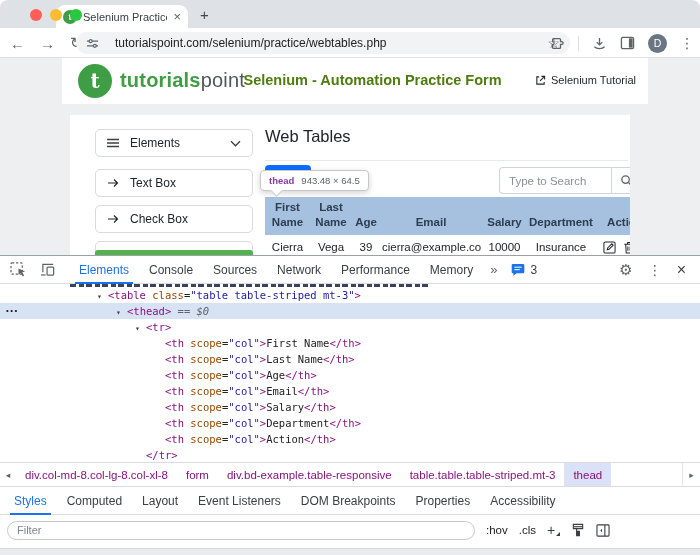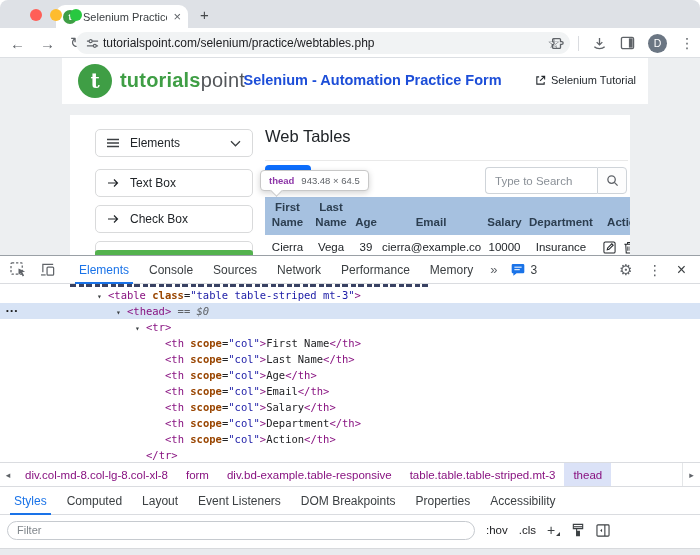--- a/index.html
+++ b/index.html
@@ -13,36 +13,36 @@
   .dot.r{background:#ff5f57}.dot.y{background:#febc2e}.dot.g{background:#28c840}
   .chrome-tab{position:absolute;left:56px;top:5px;width:132px;height:23px;background:#fff;border-radius:9px 9px 0 0;display:flex;align-items:center;padding:0 7px;gap:6px;z-index:2;}
   .favicon{width:14px;height:14px;min-width:14px;border-radius:50%;background:var(--brand-green);color:#fff;font-size:9.5px;font-weight:bold;display:flex;align-items:center;justify-content:center;}
   .tab-title{font-size:11px;color:#3c4043;white-space:nowrap;overflow:hidden;flex:1;}
   .tab-close{font-size:13px;color:#5f6368;line-height:1;}
   .new-tab-btn{position:absolute;left:200px;top:6px;font-size:15px;color:#45484b;z-index:2;}
 
   
   .toolbar{position:absolute;top:28px;left:0;width:700px;height:30px;background:#fff;border-bottom:1px solid #dcdfe3;z-index:1;}
   .nav-icons{position:absolute;left:10px;top:0;height:30px;display:flex;align-items:center;gap:15px;color:#5f6368;font-size:15px;}
-  .omnibox{position:absolute;left:76px;top:4px;width:494px;height:22px;background:#f1f3f4;border-radius:11px;display:flex;align-items:center;padding:0 10px;gap:4px;}
+  .omnibox{position:absolute;left:76px;top:4px;width:494px;height:22px;background:#f1f3f4;border-radius:11px;display:flex;align-items:center;padding:0 10px;gap:16px;}
   .url{font-size:12px;color:#202124;flex:1;white-space:nowrap;overflow:hidden;}
   .star{font-size:14px;color:#5f6368;}
   .toolbar-right{position:absolute;right:6px;top:0;height:30px;display:flex;align-items:center;gap:13px;color:#5f6368;}
   .vsep{width:1px;height:15px;background:#dadce0;}
   .avatar{width:19px;height:19px;border-radius:50%;background:#6b7683;color:#fff;font-size:10.5px;display:flex;align-items:center;justify-content:center;}
   .menu-dots{font-size:14px;color:#5f6368;}
 
   
   .page{position:absolute;top:58px;left:0;width:700px;height:197px;background:#edeff1;overflow:hidden;}
   .site-header{position:absolute;left:62px;top:0;width:586px;height:46px;background:#fff;}
   .logo-circle{position:absolute;left:16px;top:6px;width:34px;height:34px;border-radius:50%;background:var(--brand-green);color:#fff;font-weight:bold;font-size:20px;display:flex;align-items:center;justify-content:center;font-family:"DejaVu Serif",serif;}
   .brand{position:absolute;left:58px;top:11px;font-size:20px;letter-spacing:.2px;}
   .brand b{color:var(--brand-green);font-weight:bold;}
   .brand span{color:#53565a;}
-  .site-title{position:absolute;left:53%;transform:translateX(-50%);top:14px;font-size:14.5px;font-weight:bold;color:#1d4ed8;white-space:nowrap;}
+  .site-title{position:absolute;left:53%;transform:translateX(-50%);top:14px;font-size:14.5px;font-weight:bold;color:#4d7c0f;white-space:nowrap;}
   .tutorial-link{position:absolute;right:12px;top:16px;font-size:11px;color:#24292e;display:flex;gap:5px;align-items:center;white-space:nowrap;}
 
   .content-card{position:absolute;left:70px;top:57px;width:560px;height:140px;background:#fff;overflow:hidden;}
 
   
   .sidebar{position:absolute;left:25px;top:14px;width:158px;}
   .accordion,.side-item{height:28px;border:1px solid #d9dadb;border-radius:5px;display:flex;align-items:center;gap:11px;padding:0 11px;font-size:12px;color:#212529;background:#fff;}
   .accordion{height:28px;}
   .accordion .chev{margin-left:auto;}
   .side-item{margin-top:8px;}
@@ -51,21 +51,21 @@
 
   
   .main{position:absolute;left:195px;top:10px;width:460px;}
   .page-heading{font-size:16.5px;font-weight:normal;color:#212529;margin:2px 0 0;}
   .rule{margin-top:14px;width:363px;border-top:1px solid #e9e9e9;height:0;}
   .add-btn{position:absolute;left:0;top:40px;width:46px;height:26px;background:var(--bs-blue);color:#fff;font-size:12.5px;border-radius:4px;text-align:center;line-height:26px;}
   .dim-tooltip{position:absolute;left:-5px;top:45px;background:#fff;border:1px solid #c8c8c8;border-radius:4px;box-shadow:0 2px 6px rgba(0,0,0,.18);padding:4px 8px;font-size:9.5px;display:flex;align-items:center;gap:7px;z-index:4;white-space:nowrap;}
   .dim-tooltip::after{content:"";position:absolute;left:11px;bottom:-5px;width:8px;height:8px;background:#fff;border-right:1px solid #c8c8c8;border-bottom:1px solid #c8c8c8;transform:rotate(45deg);}
   .tt-tag{color:#8d36a8;font-weight:bold;}
   .tt-dims{color:#5f6368;}
-  .search-group{position:absolute;left:192px;top:42px;display:flex;padding-left:28px;}
+  .search-group{position:absolute;left:206px;top:42px;display:flex;padding-left:28px;}
   .search-input{width:112px;height:27px;border:1px solid #cfd4d9;border-right:none;border-radius:4px 0 0 4px;padding:0 9px;font-size:11.5px;color:#202124;outline:none;font-family:"Liberation Sans",sans-serif;}
   .search-input::placeholder{color:#8a9097;}
   .search-btn{width:30px;height:27px;border:1px solid #cfd4d9;border-radius:0 4px 4px 0;background:#fdfdfd;display:flex;align-items:center;justify-content:center;}
 
   
   .page-table{position:absolute;left:0;top:72px;width:440px;}
   .t-head,.t-row{display:grid;grid-template-columns:45px 42px 28px 102px 45px 68px 60px;}
   .t-head{background:var(--highlight-blue);}
   .th-cell{padding:3px 2px 6px;font-weight:bold;font-size:11.5px;color:#2c3e50;display:flex;align-items:flex-end;justify-content:center;text-align:center;min-height:38px;line-height:1.25;}
   .t-row{background:#fff;}
@@ -86,21 +86,21 @@
   .vdots{font-size:14px;}
   .dt-close{font-size:16px;color:#3c4043;}
 
   .dt-code{position:relative;height:178px;overflow:hidden;font-family:"DejaVu Sans Mono",monospace;font-size:10.5px;padding-top:3px;}
   .clip-sliver{position:absolute;top:0;left:70px;width:358px;height:3px;background:repeating-linear-gradient(90deg,#394263 0 6px,transparent 6px 9px,#394263 9px 14px,transparent 14px 16px);}
   .code-line{height:16px;line-height:16px;white-space:pre;color:#202124;position:relative;}
   .code-line.selected{background:var(--selected-row);}
   .gutter-dots{position:absolute;left:6px;top:0;font-size:8px;letter-spacing:1.5px;color:#1a1a1a;font-family:"Liberation Sans",sans-serif;}
   .arrow-slot{display:inline-block;width:11px;color:#3c4043;font-size:8px;}
   .tk-tag{color:var(--code-tag);}
-  .tk-attr{color:var(--code-attr);font-weight:bold;}
+  .tk-attr{color:var(--code-attr);}
   .tk-val{color:var(--code-val);}
   .tk-plain{color:#202124;}
   .tk-meta{color:#5f6368;font-style:italic;}
 
   .dt-breadcrumb{height:25px;border-top:1px solid #dadce0;border-bottom:1px solid #dadce0;display:flex;align-items:stretch;font-size:11.5px;background:#fff;}
   .bc-arrow{width:16px;display:flex;align-items:center;justify-content:center;color:#5f6368;font-size:9px;}
   .crumb{padding:0 9px;display:flex;align-items:center;color:var(--code-tag);white-space:nowrap;}
   .crumb.selected{background:#dbe2f7;}
   .bc-next{margin-left:auto;border-left:1px solid #e4e6e8;width:18px;display:flex;align-items:center;justify-content:center;color:#5f6368;font-size:9px;}
 

